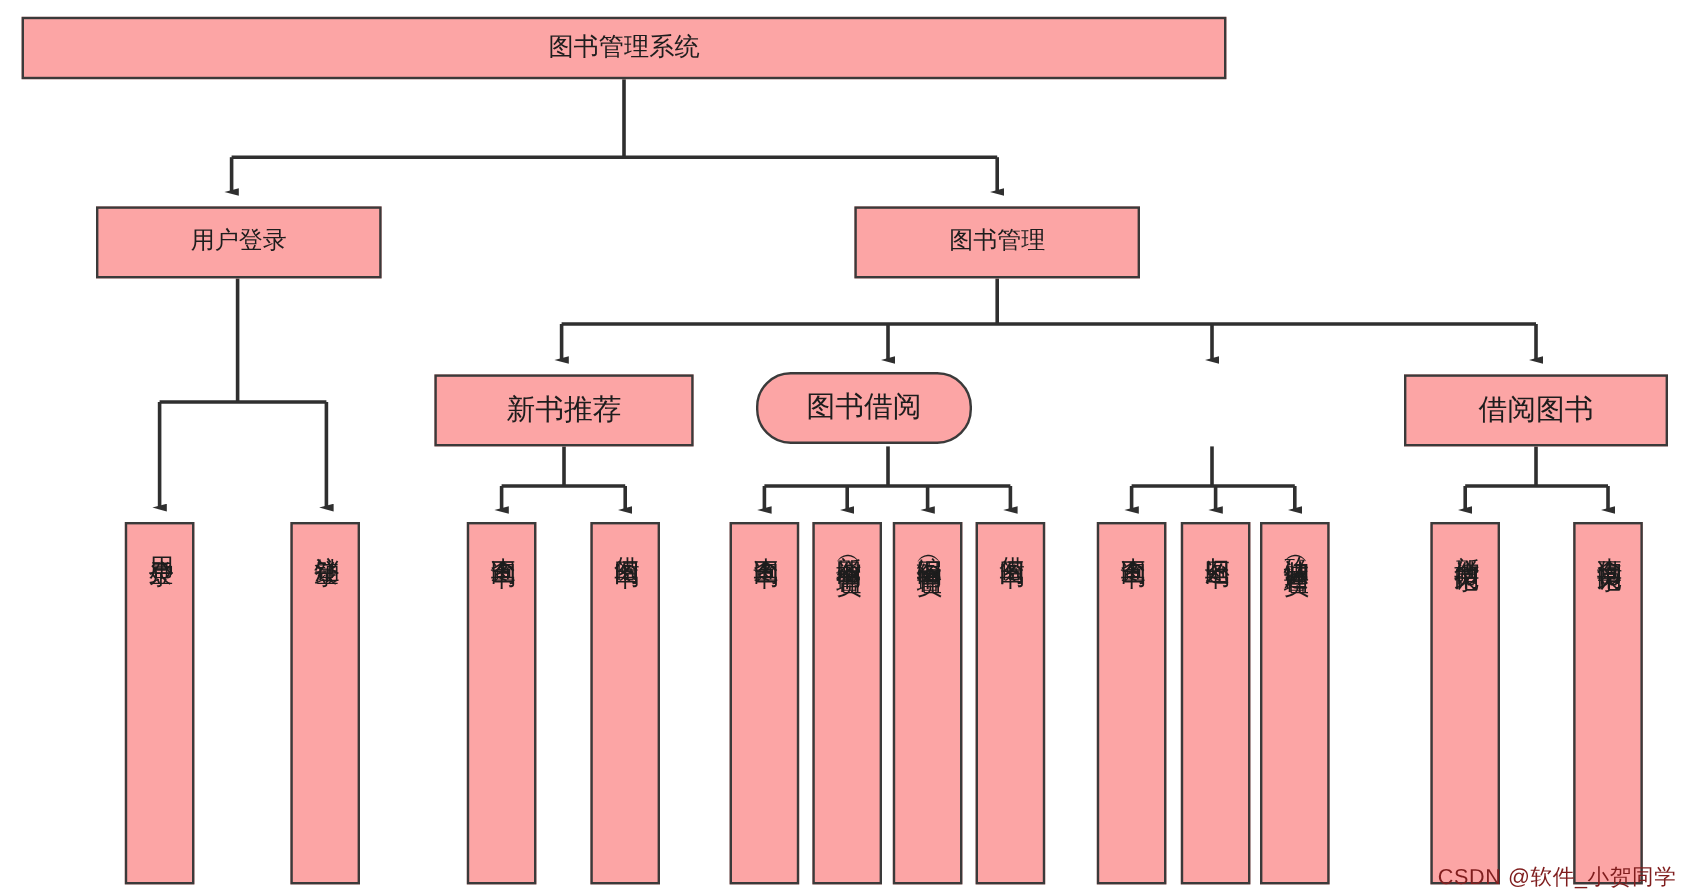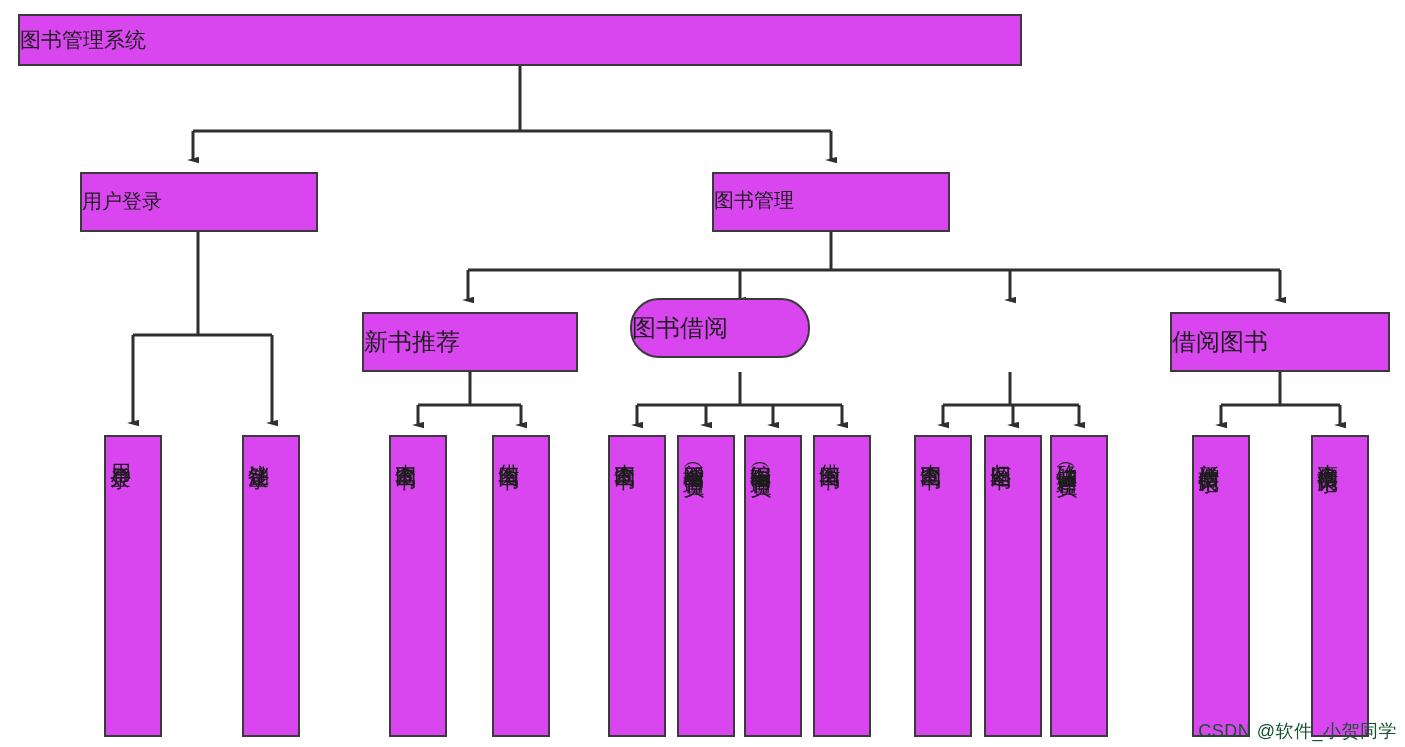--- a/index.html
+++ b/index.html
@@ -22,25 +22,25 @@
     position: absolute;
     left: 0;
     top: 0;
     width: 1405px;
     height: 747px;
     pointer-events: none;
   }
   .node {
     position: absolute;
     box-sizing: border-box;
-    background: #d946ef;
+    background: #fca5a5;
     border: 2px solid #3a3a3a;
     display: flex;
     align-items: center;
-    justify-content: flex-start;
+    justify-content: center;
     color: #1d1d1d;
     line-height: 1.18;
     text-align: center;
   }
   .node.root {
     font-size: 21px;
   }
   .node.level2 {
     font-size: 20px;
   }
@@ -60,21 +60,21 @@
     display: block;
   }
   .htext {
     white-space: nowrap;
   }
   .watermark {
     position: absolute;
     right: 8px;
     bottom: 4px;
     font-size: 18px;
-    color: #14532d;
+    color: #7f1d1d;
     white-space: nowrap;
     letter-spacing: 0.5px;
   }
 </style>
 </head>
 <body>
 
 <div id="diagram-root">
 
   <svg class="connectors" viewBox="0 0 1405 747">
@@ -127,28 +127,28 @@
     </g>
   </svg>
 
   <div class="node root" style="left:18px; top:14px; width:1004px; height:52px;">
     <span class="htext">图书管理系统</span>
   </div>
 
   <div class="node level2" style="left:80px; top:172px; width:238px; height:60px;">
     <span class="htext">用户登录</span>
   </div>
-  <div class="node level2" style="left:712px; top:172px; width:238px; height:60px;font-family:Liberation Mono, monospace;">
+  <div class="node level2" style="left:712px; top:172px; width:238px; height:60px;">
     <span class="htext">图书管理</span>
   </div>
 
   <div class="node level3" style="left:362px; top:312px; width:216px; height:60px;">
     <span class="htext">新书推荐</span>
   </div>
-  <div class="node level3" style="left:630px; top:298px; width:180px; height:60px;border-radius:29px;">
+  <div class="node level3" style="left:630px; top:310px; width:180px; height:60px;border-radius:29px;">
     <span class="htext">图书借阅</span>
   </div>
   <div class="node level3" style="left:1170px; top:312px; width:220px; height:60px;">
     <span class="htext">借阅图书</span>
   </div>
 
   <div class="node leaf" style="left:104px; top:435px; width:58px; height:302px;">
     <span class="vtext">用户登录</span>
   </div>
   <div class="node leaf" style="left:242px; top:435px; width:58px; height:302px;">

